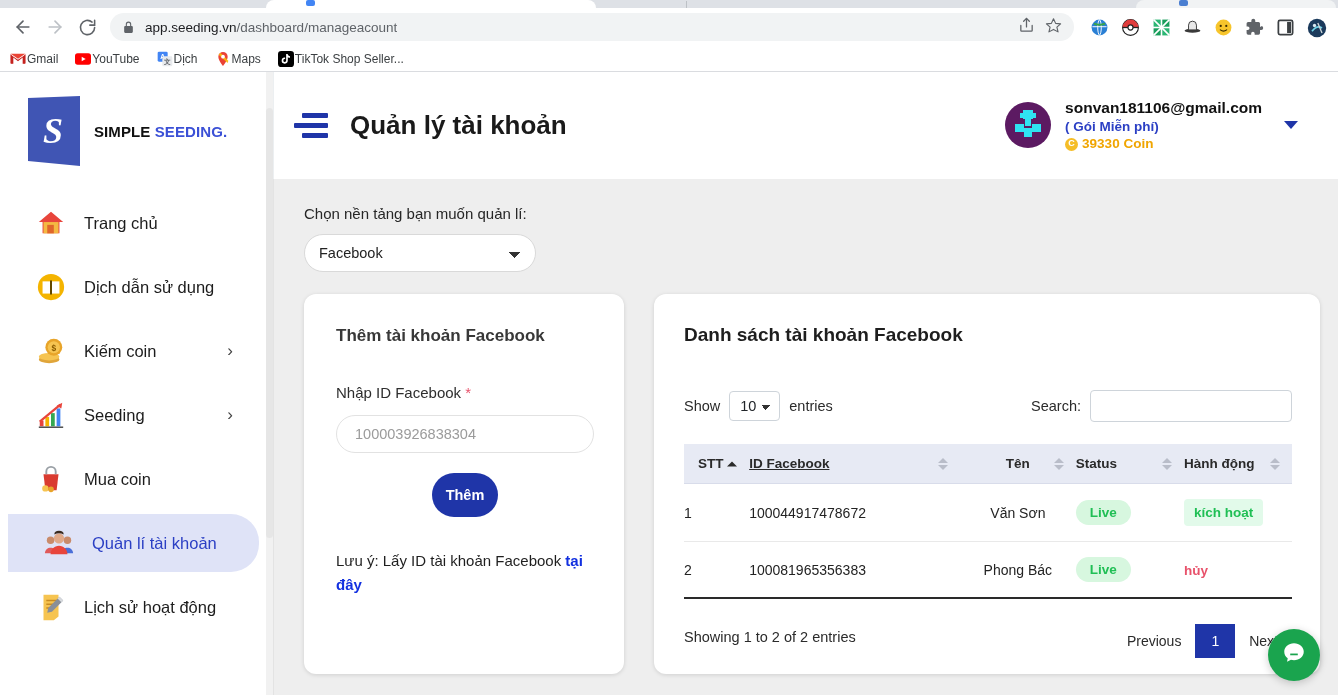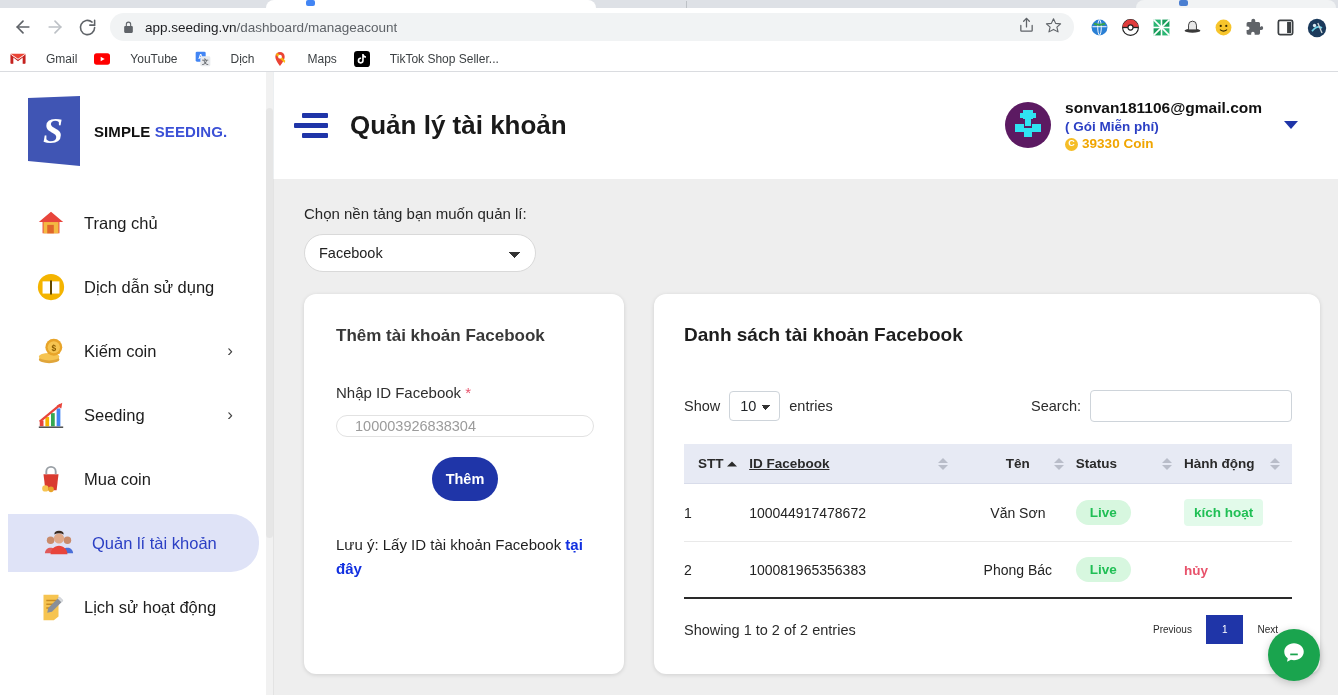--- a/index.html
+++ b/index.html
@@ -61,21 +61,21 @@
     margin-left: auto; display: flex; align-items: center; gap: 10px;
     padding-right: 6px;
   }
   .ext-row { display: flex; align-items: center; gap: 12px; padding: 0 4px 0 10px; }
   .ext-icon { width: 19px; height: 19px; flex: none; }
 
   .bookmarks {
     height: 26px; background: #fff; display: flex; align-items: center;
     padding: 0 10px; gap: 17px; border-bottom: 1px solid #dadce0;
   }
-  .bm { display: flex; align-items: center; gap: 20px; }
+  .bm { display: flex; align-items: center; gap: 1px; }
   .bm-label { font-size: 12px; color: #3c4043; white-space: nowrap; }
   .bm-ico { width: 16px; height: 16px; flex: none; }
 
   
   #app {
     position: relative; width: 1338px; height: 623px; background: #fff;
     display: flex; overflow: hidden;
   }
 
   
@@ -178,21 +178,21 @@
 
   .cards { display: flex; gap: 30px; margin-top: 22px; align-items: flex-start; }
   .card {
     background: #fff; border-radius: 12px; box-shadow: 0 1px 4px rgba(0,0,0,.13);
   }
   .card-add { width: 320px; height: 380px; padding: 32px 30px 0 32px; }
   .card-add h3 { font-size: 17px; font-weight: 700; color: #383838; }
   .field-label { font-size: 15px; color: #2e2e2e; margin-top: 38px; }
   .field-label .req { color: #e8526b; }
   .id-input {
-    margin-top: 14px; width: 258px; height: 22px; border: 1px solid #e2e2e2;
+    margin-top: 14px; width: 258px; height: 38px; border: 1px solid #e2e2e2;
     border-radius: 19px; padding: 0 18px; font-size: 14.5px; color: #333;
     font-family: "Liberation Sans", sans-serif; outline: none; background: #fff;
   }
   .id-input::placeholder { color: #9b9b9b; }
   .add-btn {
     display: block; margin: 20px auto 0 auto; width: 66px; height: 44px;
     background: #1f35a8; color: #fff; border: none; border-radius: 22px;
     font-size: 14.5px; font-weight: 700; cursor: pointer;
     font-family: "Liberation Sans", sans-serif;
   }
@@ -262,21 +262,21 @@
     color: #20bf55; font-size: 13.5px; font-weight: 700; cursor: pointer;
     background: #e2faea; border-radius: 4px; padding: 6px 10px;
     display: inline-block;
   }
   .act-cancel { color: #e8526b; font-size: 13.5px; font-weight: 700; cursor: pointer; }
 
   .tbl-footer { display: flex; align-items: center; margin-top: 16px; }
   .showing { font-size: 14.5px; color: #2b2b2b; }
   .pager { margin-left: auto; display: flex; align-items: center; gap: 0; }
   .pg {
-    font-size: 10px; color: #2b2b2b; padding: 8px 14px; cursor: pointer;
+    font-size: 14px; color: #2b2b2b; padding: 8px 14px; cursor: pointer; margin-top: 9px;
   }
   .pg.num {
     background: #1f35a8; color: #fff; padding: 9px 16px; font-weight: 500;
   }
 
   .chat-fab {
     position: absolute; right: 18px; bottom: 14px; width: 52px; height: 52px;
     border-radius: 50%; background: #1aa44e; display: flex;
     align-items: center; justify-content: center; cursor: pointer;
     box-shadow: 0 2px 8px rgba(0,0,0,.2);

